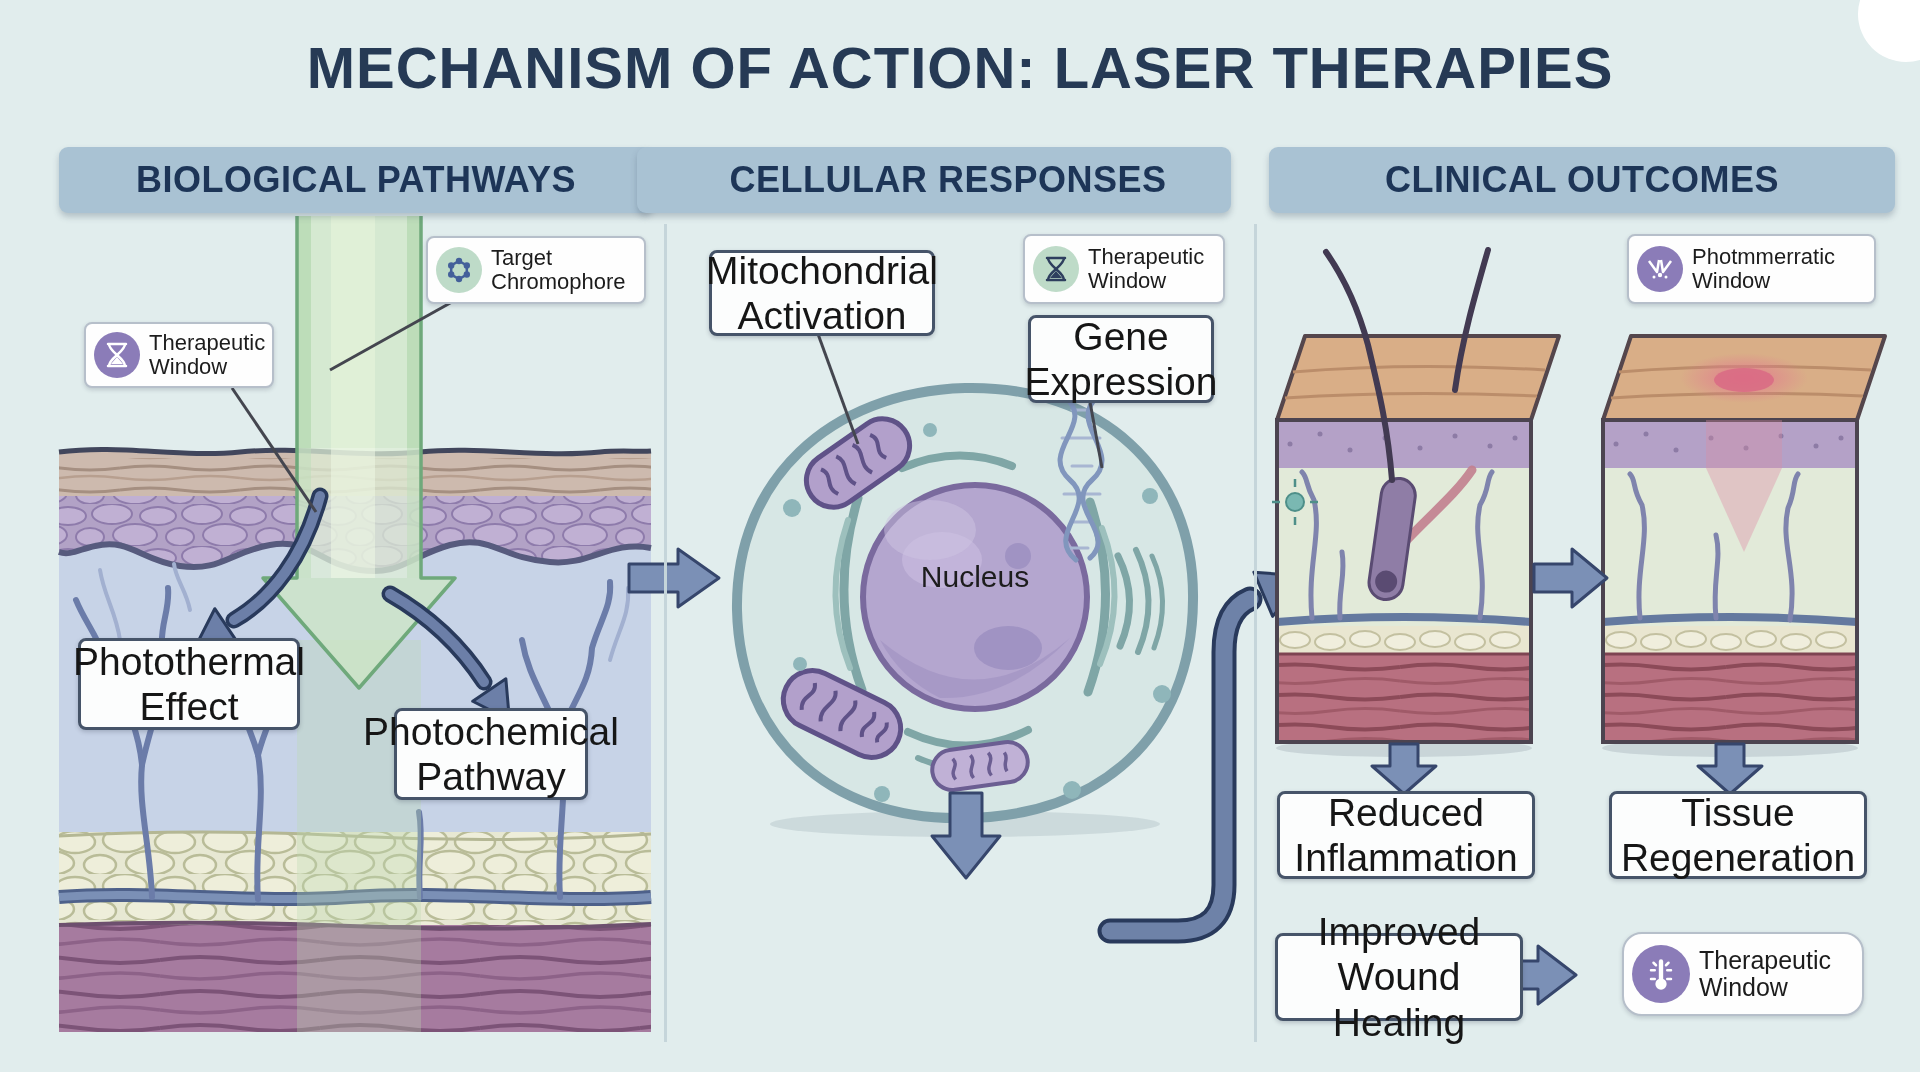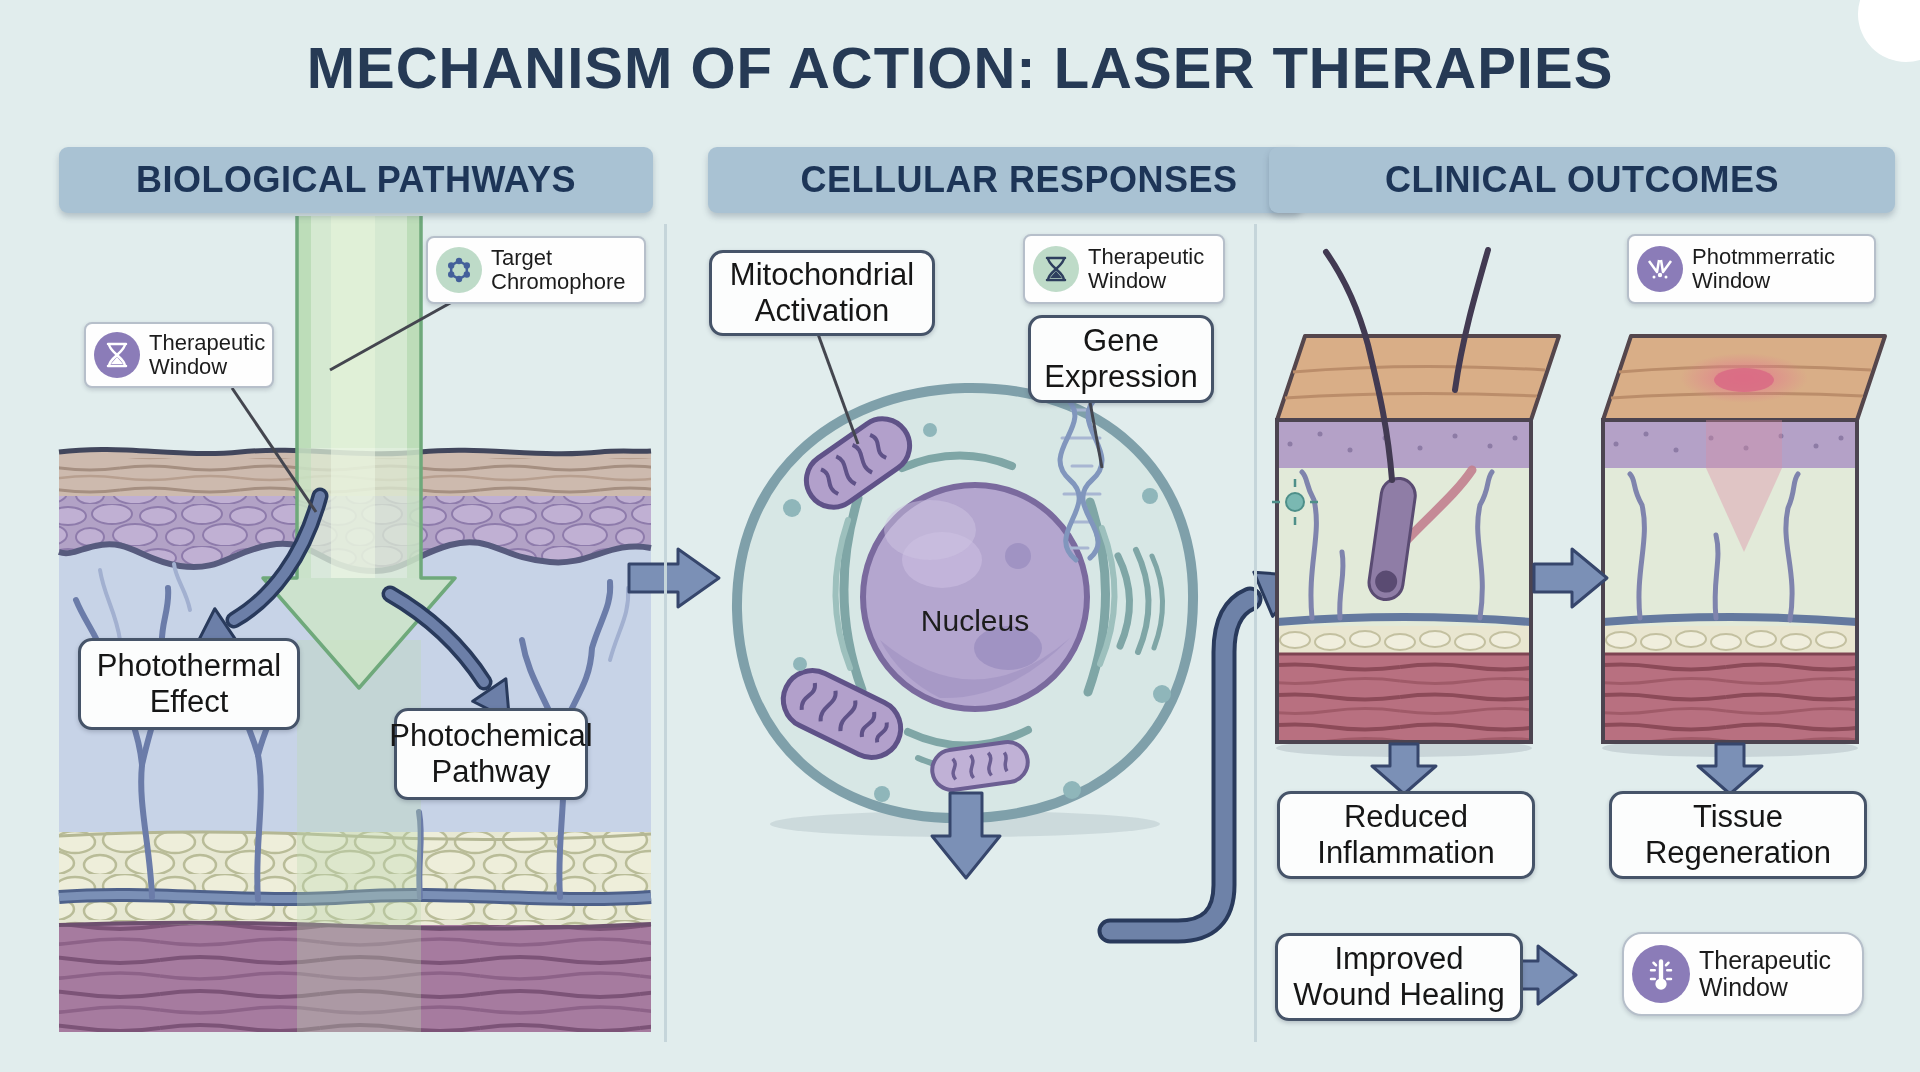--- a/index.html
+++ b/index.html
@@ -13,23 +13,23 @@
     font-size:58px;font-weight:bold;color:#263a55;letter-spacing:1px;
   }
   .colheader{
     position:absolute;height:66px;background:#a9c2d3;border-radius:9px;
     display:flex;align-items:center;justify-content:center;
     font-size:36px;font-weight:bold;color:#1d3557;letter-spacing:.5px;
     box-shadow:0 4px 6px rgba(60,80,100,.28);
   }
   .divider{position:absolute;top:224px;height:818px;width:3px;background:#c5d5da;}
   .box{
-    position:absolute;background:#fcfdfd;border:3.5px solid #465469;border-radius:14px;
+    position:absolute;background:#fcfdfd;border:3.5px solid #465469;border-radius:8px;
     display:flex;align-items:center;justify-content:center;text-align:center;
-    font-size:31px;color:#161616;line-height:1.16;padding:6px 10px;box-sizing:border-box;
+    font-size:39px;color:#161616;line-height:1.16;padding:6px 10px;box-sizing:border-box;
     box-shadow:0 2px 4px rgba(50,60,80,.25);
   }
   .badge{
     position:absolute;background:#fefefe;border:2.5px solid #b6bfca;border-radius:8px;
     display:flex;align-items:center;gap:9px;padding:4px 8px;box-sizing:border-box;
     box-shadow:0 2px 4px rgba(50,60,80,.2);
   }
   .badge-label{font-size:22px;color:#1c1c1c;line-height:1.08;}
   .badge-icon{
     border-radius:50%;flex:none;display:flex;align-items:center;justify-content:center;
@@ -294,21 +294,21 @@
 
     <polygon points="1390,744 1418,744 1418,766 1436,766 1404,794 1372,766 1390,766" fill="#7b90b6" stroke="#36466c" stroke-width="3" stroke-linejoin="round"></polygon>
     <polygon points="1716,744 1744,744 1744,766 1762,766 1730,794 1698,766 1716,766" fill="#7b90b6" stroke="#36466c" stroke-width="3" stroke-linejoin="round"></polygon>
 
     <polygon points="1506,961 1538,961 1538,946 1576,975 1538,1004 1538,989 1506,989" fill="#7b90b6" stroke="#36466c" stroke-width="3" stroke-linejoin="round"></polygon>
   </svg>
 
   <div class="title">MECHANISM OF ACTION: LASER THERAPIES</div>
 
   <div class="colheader" style="left:59px;top:147px;width:594px;">BIOLOGICAL PATHWAYS</div>
-  <div class="colheader" style="left:708px;top:147px;width:566px;padding-left:28px;">CELLULAR RESPONSES</div>
+  <div class="colheader" style="left:637px;top:147px;width:566px;padding-left:28px;">CELLULAR RESPONSES</div>
   <div class="colheader" style="left:1269px;top:147px;width:626px;">CLINICAL OUTCOMES</div>
 
   <div class="divider" style="left:664px;"></div>
   <div class="divider" style="left:1254px;"></div>
 
   <div class="badge" style="left:84px;top:322px;width:190px;height:66px;">
     <span class="badge-icon ic-purple">
       <svg viewBox="-16 -16 32 32">
           <path d="M-9,-11 H9 M-9,11 H9" stroke="#fff" stroke-width="2.5" stroke-linecap="round"></path>
           <path d="M-8,-11 C-8,-3 8,3 8,11 M8,-11 C8,-3 -8,3 -8,11" fill="none" stroke="#fff" stroke-width="2.5"></path>
@@ -369,16 +369,16 @@
   </div>
 
   <div class="box" style="left:78px;top:638px;width:222px;height:92px;">Photothermal Effect</div>
   <div class="box" style="left:394px;top:708px;width:194px;height:92px;">Photochemical Pathway</div>
   <div class="box" style="left:709px;top:250px;width:226px;height:86px;">Mitochondrial Activation</div>
   <div class="box" style="left:1028px;top:315px;width:186px;height:88px;">Gene Expression</div>
   <div class="box" style="left:1277px;top:791px;width:258px;height:88px;">Reduced Inflammation</div>
   <div class="box" style="left:1609px;top:791px;width:258px;height:88px;">Tissue Regeneration</div>
   <div class="box" style="left:1275px;top:933px;width:248px;height:88px;">Improved Wound Healing</div>
 
-  <div class="floating-label" style="left:905px;top:604px;width:140px;">Nucleus</div>
+  <div class="floating-label" style="left:905px;top:560px;width:140px;">Nucleus</div>
 
   <div class="corner-curl"></div>
 </div>
 
 </body></html>

